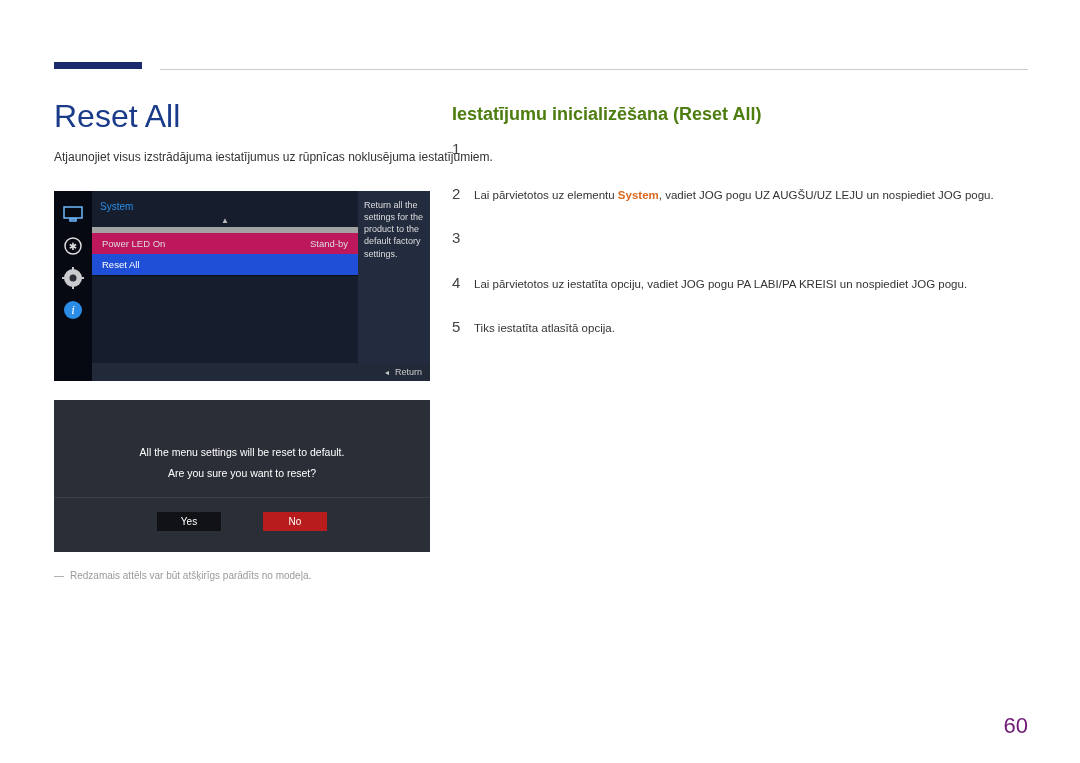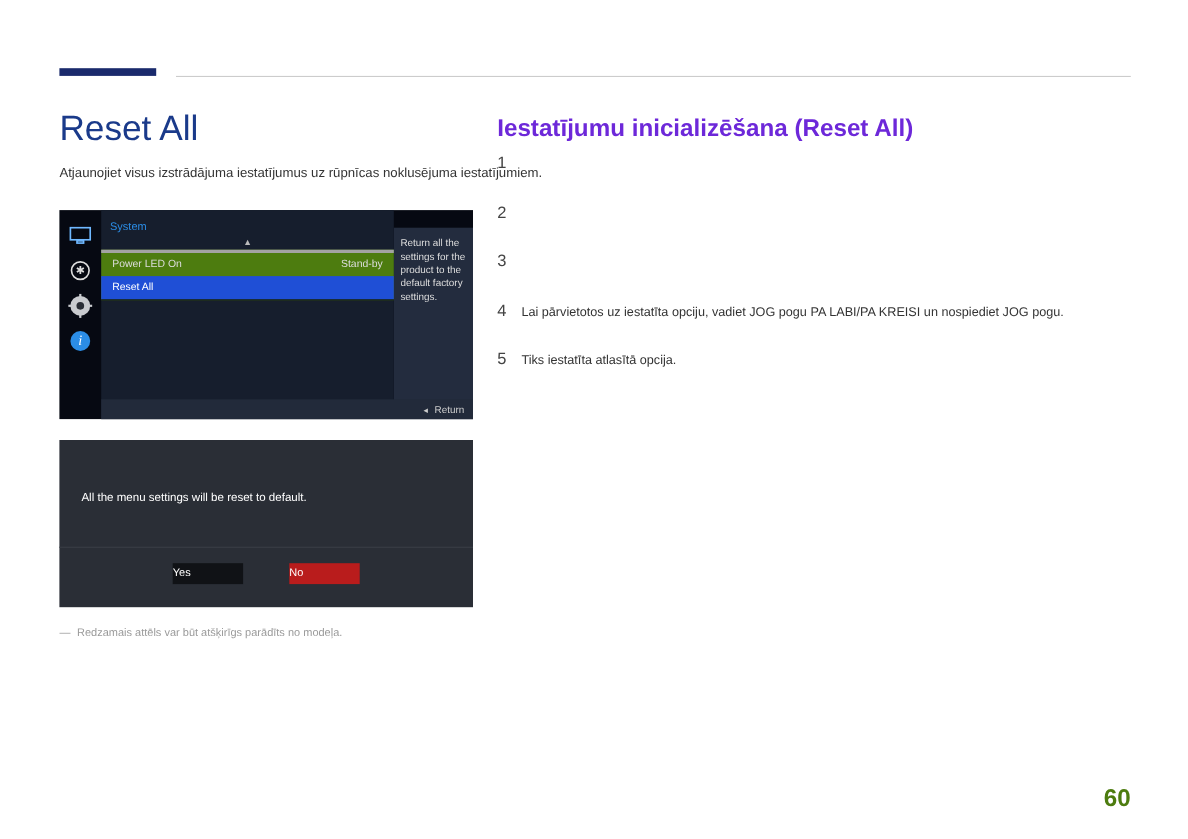--- a/index.html
+++ b/index.html
@@ -48,23 +48,23 @@
     left: 54px;
     font-size: 12px;
     color: #333;
   }
 
   
   .right-head {
     position: absolute;
     top: 104px;
     left: 452px;
-    font-size: 22px;
+    font-size: 18px;
     font-weight: 700;
-    color: #6d28d9;
+    color: #4d7c0f;
   }
 
   
   .steps {
     position: absolute;
     top: 138px;
     left: 452px;
     right: 52px;
   }
   .step {
@@ -124,22 +124,22 @@
     background: #161e2d;
     position: relative;
     padding: 8px 0 0 0;
   }
   .osd-title {
     color: #2b8de6;
     font-size: 10px;
     padding: 2px 8px 6px 8px;
   }
   .osd-menu {
-    background: #4d7c0f;
-    border-top: 3px solid #a3a3a3;
+    background: #be185d;
+    border-top: 6px solid #a3a3a3;
     border-bottom: 1px solid #0a0f18;
   }
   .osd-row {
     display: flex;
     justify-content: space-between;
     padding: 5px 10px;
     font-size: 9.5px;
     color: #ddd;
   }
   .osd-row.sel {
@@ -153,21 +153,20 @@
     margin-top: -2px;
     margin-bottom: 2px;
   }
   .osd-desc {
     width: 72px;
     background: #232c3e;
     padding: 8px 6px;
     font-size: 9px;
     line-height: 1.35;
     color: #ddd;
-    margin-top: 16px;
   }
   .osd-footer {
     position: absolute;
     bottom: 0;
     left: 38px;
     right: 0;
     height: 18px;
     background: #222a3a;
     display: flex;
     justify-content: flex-end;
@@ -181,21 +180,21 @@
 
   
   .osd2 {
     position: absolute;
     top: 400px;
     left: 54px;
     width: 376px;
     height: 152px;
     background: #2a2e36;
     color: #fff;
-    text-align: left;
+    text-align: center;
     font-size: 10.5px;
   }
   .osd2 .msg {
     padding: 42px 20px 10px 20px;
     line-height: 2;
     border-bottom: 1px solid #3a3e46;
     height: 98px;
   }
   .osd2 .btnrow {
     display: flex;
@@ -222,22 +221,22 @@
     display: flex;
     gap: 6px;
   }
 
   
   .page-num {
     position: absolute;
     bottom: 24px;
     right: 52px;
     font-size: 22px;
-    color: #4d7c0f;
-    font-weight: 700;
+    color: #701a75;
+    font-weight: 400;
   }
 
   
   .mon-icon rect { stroke: #6fb8ff; stroke-width: 1.5; fill: none; }
 </style>
 </head>
 <body>
 
 <div class="header-accent"></div>
 <div class="header-line"></div>
@@ -247,20 +246,23 @@
 <div class="intro">Atjaunojiet visus izstrādājuma iestatījumus uz rūpnīcas noklusējuma iestatījumiem.</div>
 
 <h2 class="right-head">Iestatījumu inicializēšana (Reset All)</h2>
 
 <div class="steps">
   <div class="step">
     <div class="step-num">1</div>
   </div>
   <div class="step">
     <div class="step-num">2</div>
+    <div class="step-text">
+      <span>Lai pārvietotos uz elementu </span><span class="orange">System</span><span>, vadiet JOG pogu UZ AUGŠU/UZ LEJU un nospiediet JOG pogu.</span>
+    </div>
   </div>
   <div class="step">
     <div class="step-num">3</div>
   </div>
   <div class="step">
     <div class="step-num">4</div>
     <div class="step-text">Lai pārvietotos uz iestatīta opciju, vadiet JOG pogu PA LABI/PA KREISI un nospiediet JOG pogu.</div>
   </div>
   <div class="step">
     <div class="step-num">5</div>
@@ -318,20 +320,21 @@
   <div class="osd-desc">Return all the settings for the product to the default factory settings.</div>
   <div class="osd-footer">
     <span class="tri">◂</span>
     <span>Return</span>
   </div>
 </div>
 
 <div class="osd2">
   <div class="msg">
     <div>All the menu settings will be reset to default.</div>
+    <div>Are you sure you want to reset?</div>
   </div>
   <div class="btnrow">
     <div class="btn yes">Yes</div>
     <div class="btn no">No</div>
   </div>
 </div>
 
 <div class="footnote">
   <span>―</span>
   <span>Redzamais attēls var būt atšķirīgs parādīts no modeļa.</span>

